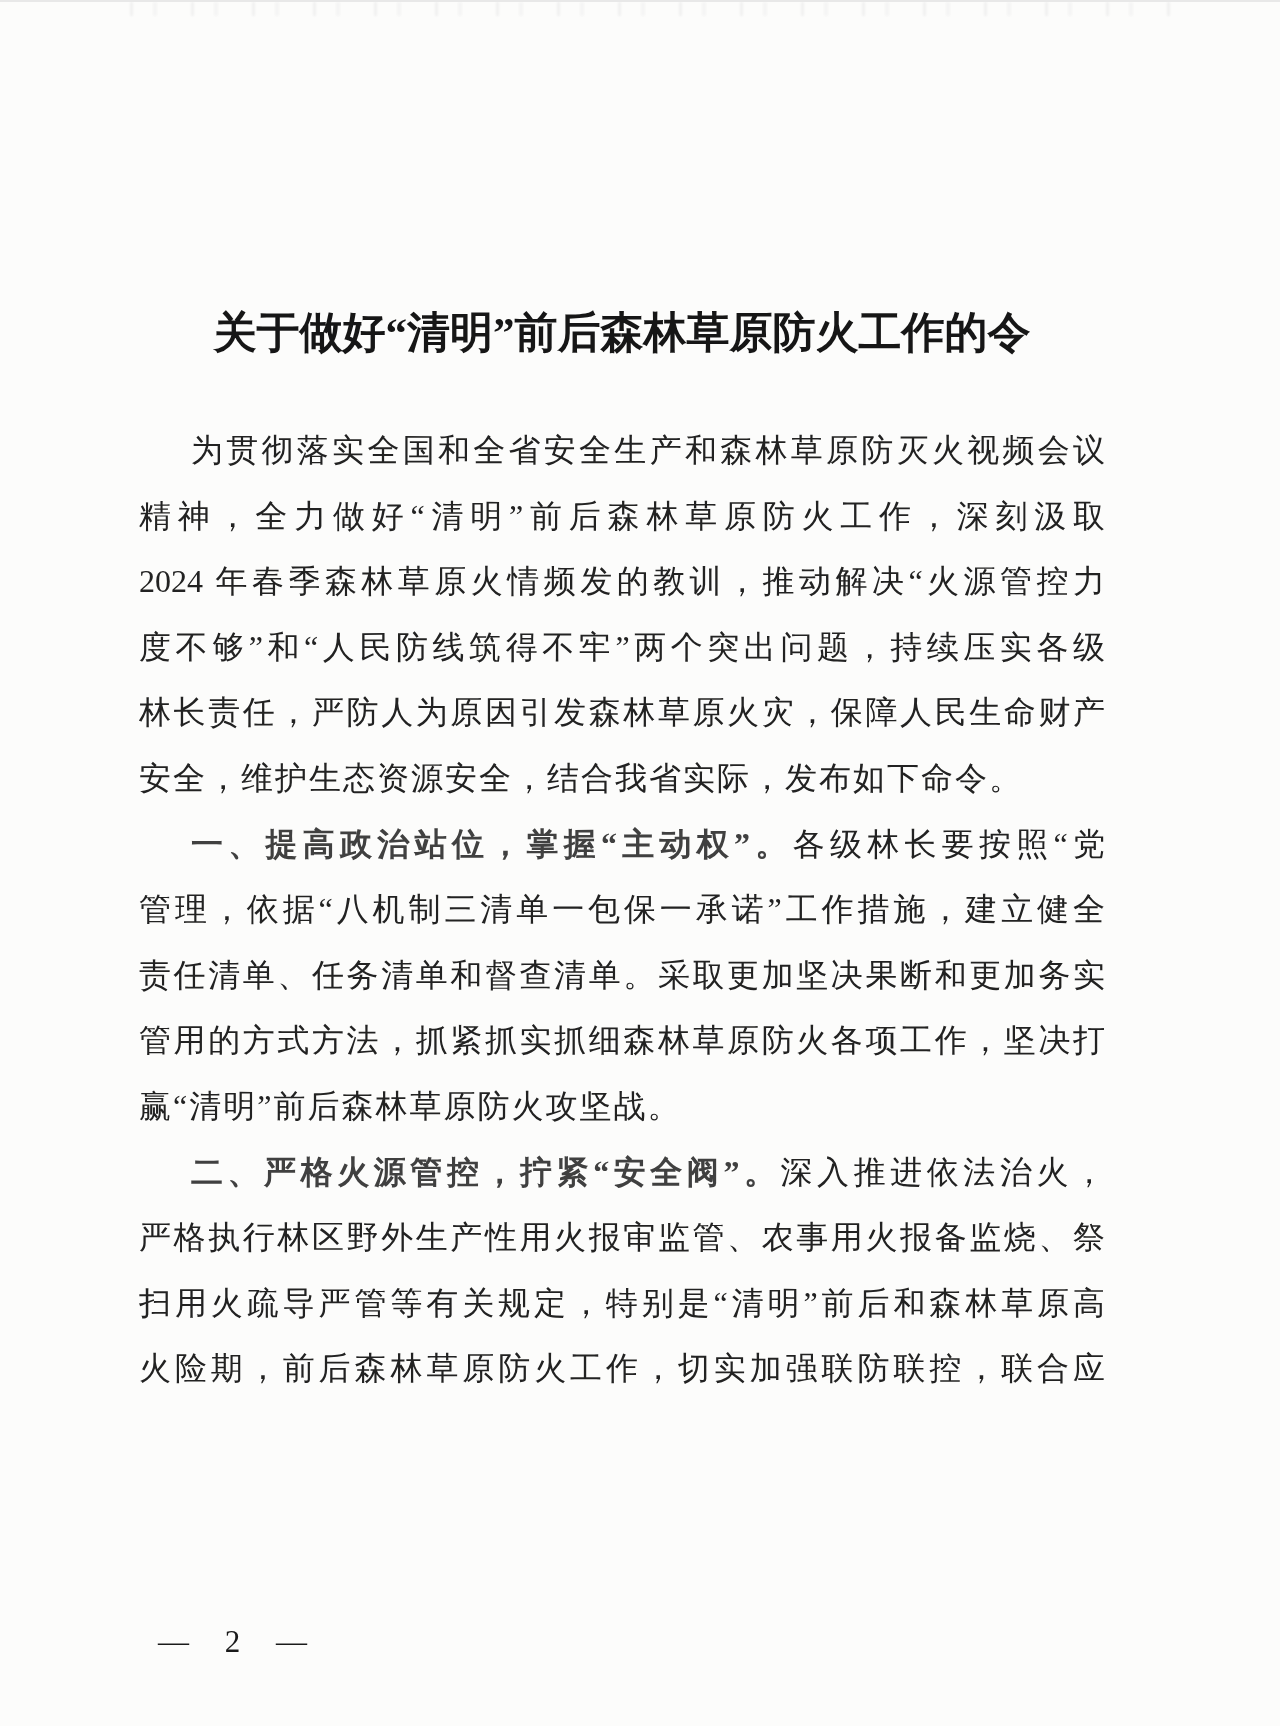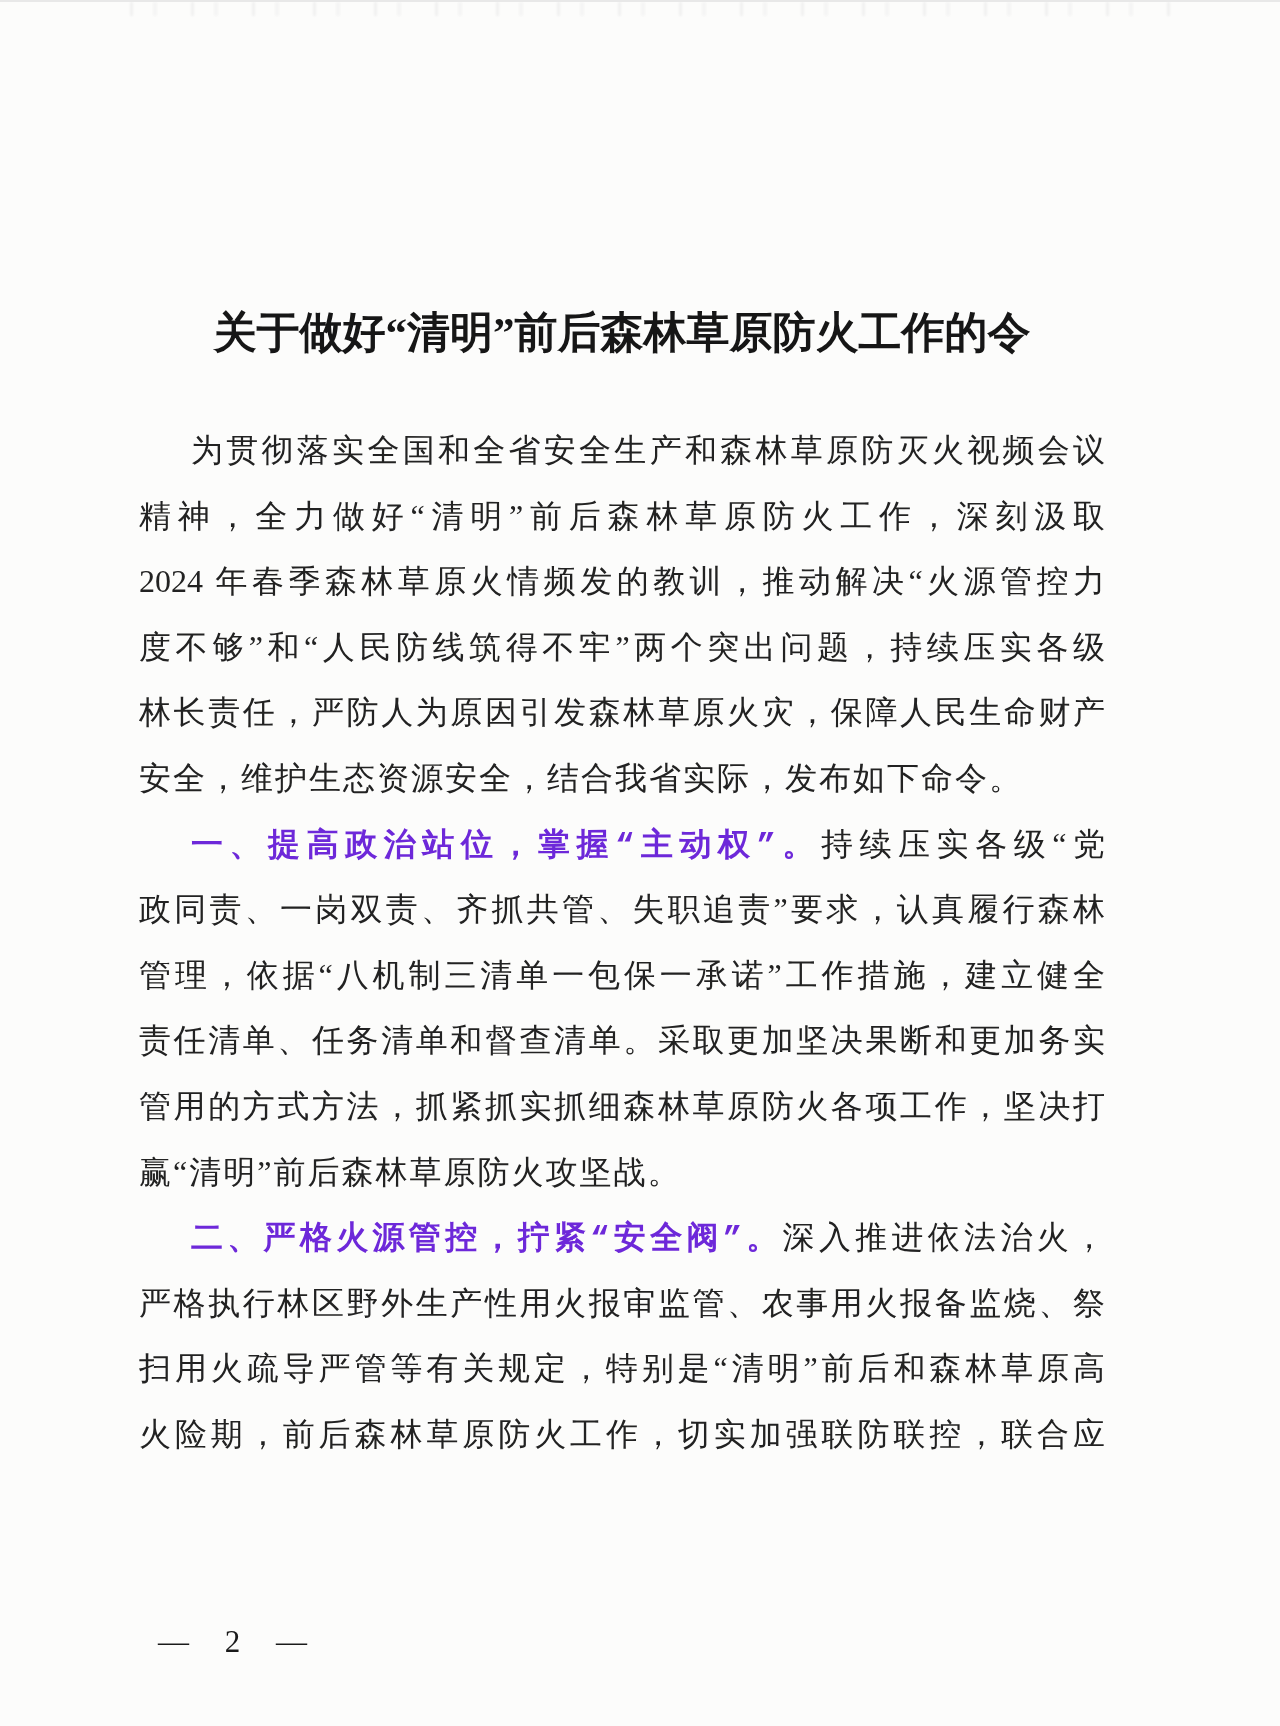--- a/index.html
+++ b/index.html
@@ -60,23 +60,23 @@
   }
   .line.indent { padding-left: 52px; }
   .line.align-left {
     text-align: center;
     text-align-last: left;
     letter-spacing: 2px;
   }
 
   .seg { }
   .seg.bold {
-    font-family: Liberation Mono, monospace;
+    font-family: Liberation Serif, serif;
     font-weight: bold;
-    color: #6d28d9;
+    color: #404040;
   }
 
   .page-number {
     position: absolute;
     left: 158px;
     top: 1622px;
     font-size: 31px;
     letter-spacing: 14px;
     color: #1a1a1a;
   }
@@ -91,22 +91,21 @@
   <div class="doc">
     <h1 class="doc-title">关于做好“清明”前后森林草原防火工作的令</h1>
 
     <div class="doc-body">
         <div class="line indent"><span class="seg">为贯彻落实全国和全省安全生产和森林草原防灭火视频会议</span></div>
         <div class="line"><span class="seg">精神，全力做好“清明”前后森林草原防火工作，深刻汲取</span></div>
         <div class="line"><span class="seg">2024 年春季森林草原火情频发的教训，推动解决“火源管控力</span></div>
         <div class="line"><span class="seg">度不够”和“人民防线筑得不牢”两个突出问题，持续压实各级</span></div>
         <div class="line"><span class="seg">林长责任，严防人为原因引发森林草原火灾，保障人民生命财产</span></div>
         <div class="line align-left"><span class="seg">安全，维护生态资源安全，结合我省实际，发布如下命令。</span></div>
-        <div class="line indent"><span class="seg bold">一、提高政治站位，掌握“主动权”。</span><span class="seg">持续压实各级“党</span></div>
-        <div class="line"><span class="seg">政同责、一岗双责、齐抓共管、失职追责”要求，认真履行森林</span></div>
+        <div class="line indent"><span class="seg bold">一、提高政治站位，掌握“主动权”。</span><span class="seg">各级林长要按照“党</span></div>
         <div class="line"><span class="seg">管理，依据“八机制三清单一包保一承诺”工作措施，建立健全</span></div>
         <div class="line"><span class="seg">责任清单、任务清单和督查清单。采取更加坚决果断和更加务实</span></div>
         <div class="line"><span class="seg">管用的方式方法，抓紧抓实抓细森林草原防火各项工作，坚决打</span></div>
         <div class="line align-left"><span class="seg">赢“清明”前后森林草原防火攻坚战。</span></div>
         <div class="line indent"><span class="seg bold">二、严格火源管控，拧紧“安全阀”。</span><span class="seg">深入推进依法治火，</span></div>
         <div class="line"><span class="seg">严格执行林区野外生产性用火报审监管、农事用火报备监烧、祭</span></div>
         <div class="line"><span class="seg">扫用火疏导严管等有关规定，特别是“清明”前后和森林草原高</span></div>
         <div class="line"><span class="seg">火险期，前后森林草原防火工作，切实加强联防联控，联合应</span></div>
       </div>
   </div>

